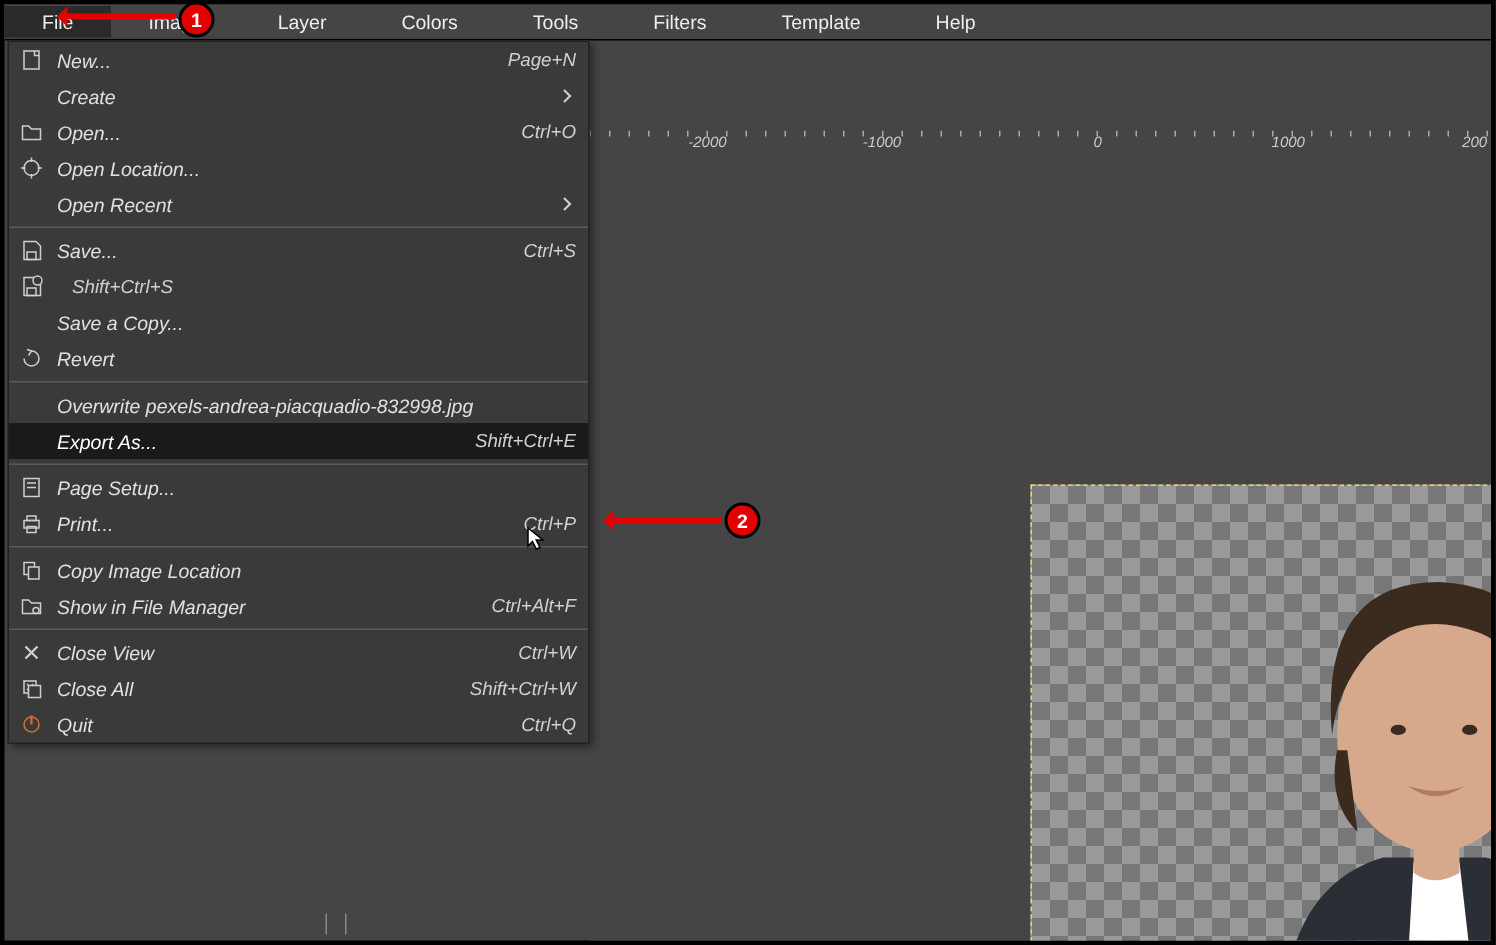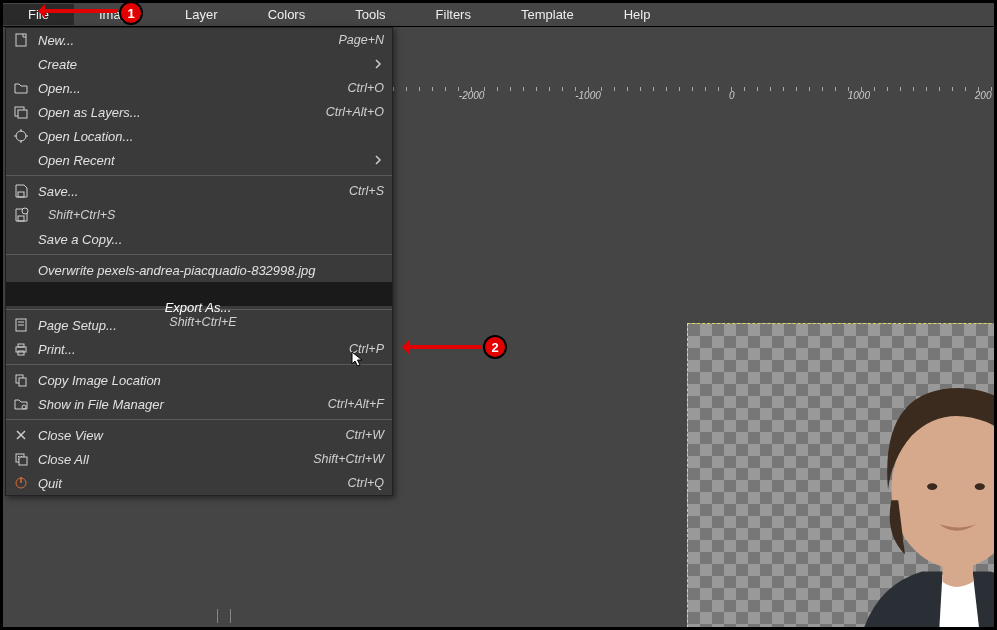--- a/index.html
+++ b/index.html
@@ -49,21 +49,20 @@
   align-items: center;
   height: 24px;
   padding: 0 8px 0 6px;
   cursor: pointer;
   color: #e0e0e0;
   font-style: italic;
 }
 .menu-row.highlighted {
   background: #1a1a1a;
   color: #fff;
-  flex-direction: column;
 }
 .menu-icon {
   width: 18px;
   height: 18px;
   margin-right: 8px;
   display: inline-flex;
   align-items: center;
   justify-content: center;
   flex-shrink: 0;
 }
@@ -223,30 +222,20 @@
           <svg viewBox="0 0 16 16">
             <path d="M2 5 L2 13 L14 13 L14 6 L8 6 L6 4 L2 4 Z" fill="none" stroke="#cfcfcf"></path>
           </svg>
         </span>
         <span class="menu-label">Open...</span>
         <span class="menu-accel">Ctrl+O</span>
       </div>
       <div class="menu-row">
         <span class="menu-icon">
           <svg viewBox="0 0 16 16">
-            <rect x="2" y="3" width="9" height="9" fill="none" stroke="#cfcfcf"></rect>
-            <rect x="5" y="6" width="9" height="8" fill="#3a3a3a" stroke="#cfcfcf"></rect>
-          </svg>
-        </span>
-        <span class="menu-label">Open as Layers...</span>
-        <span class="menu-accel">Ctrl+Alt+O</span>
-      </div>
-      <div class="menu-row">
-        <span class="menu-icon">
-          <svg viewBox="0 0 16 16">
             <circle cx="8" cy="8" r="5" fill="none" stroke="#cfcfcf"></circle>
             <line x1="8" y1="1" x2="8" y2="4" stroke="#cfcfcf"></line>
             <line x1="8" y1="12" x2="8" y2="15" stroke="#cfcfcf"></line>
             <line x1="1" y1="8" x2="4" y2="8" stroke="#cfcfcf"></line>
             <line x1="12" y1="8" x2="15" y2="8" stroke="#cfcfcf"></line>
           </svg>
         </span>
         <span class="menu-label">Open Location...</span>
       </div>
       <div class="menu-row">
@@ -273,20 +262,29 @@
             <path d="M3 2 L11 2 L14 5 L14 14 L3 14 Z" fill="none" stroke="#cfcfcf"></path>
             <rect x="5" y="9" width="6" height="5" fill="none" stroke="#cfcfcf"></rect>
             <circle cx="12" cy="4" r="3" fill="#3a3a3a" stroke="#cfcfcf"></circle>
           </svg>
         </span>
         <span class="menu-accel">Shift+Ctrl+S</span>
       </div>
       <div class="menu-row">
         <span class="menu-icon"></span>
         <span class="menu-label">Save a Copy...</span>
+      </div>
+      <div class="menu-row">
+        <span class="menu-icon">
+          <svg viewBox="0 0 16 16">
+            <path d="M8 3 A5 5 0 1 1 3 8" fill="none" stroke="#cfcfcf"></path>
+            <path d="M5 2 L8 3 L6 6" fill="none" stroke="#cfcfcf"></path>
+          </svg>
+        </span>
+        <span class="menu-label">Revert</span>
       </div>
       <div class="menu-sep"></div>
       <div class="menu-row">
         <span class="menu-icon"></span>
         <span class="menu-label">Overwrite pexels-andrea-piacquadio-832998.jpg</span>
       </div>
       <div class="menu-row highlighted">
         <span class="menu-icon"></span>
         <span class="menu-label">Export As...</span>
         <span class="menu-accel">Shift+Ctrl+E</span>

